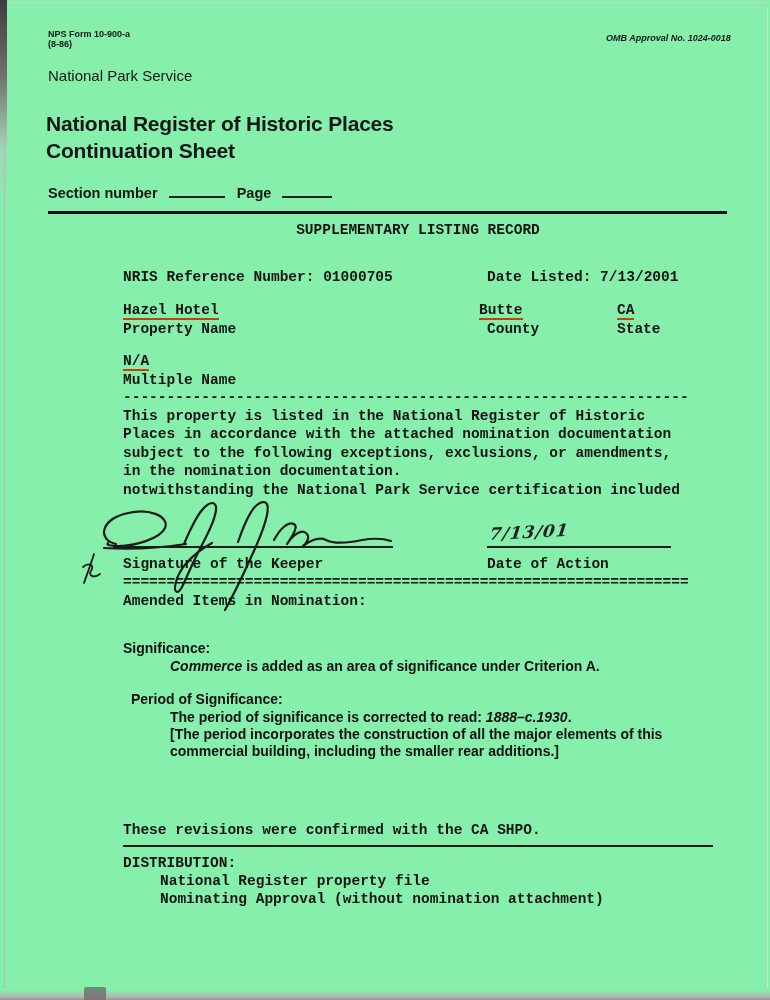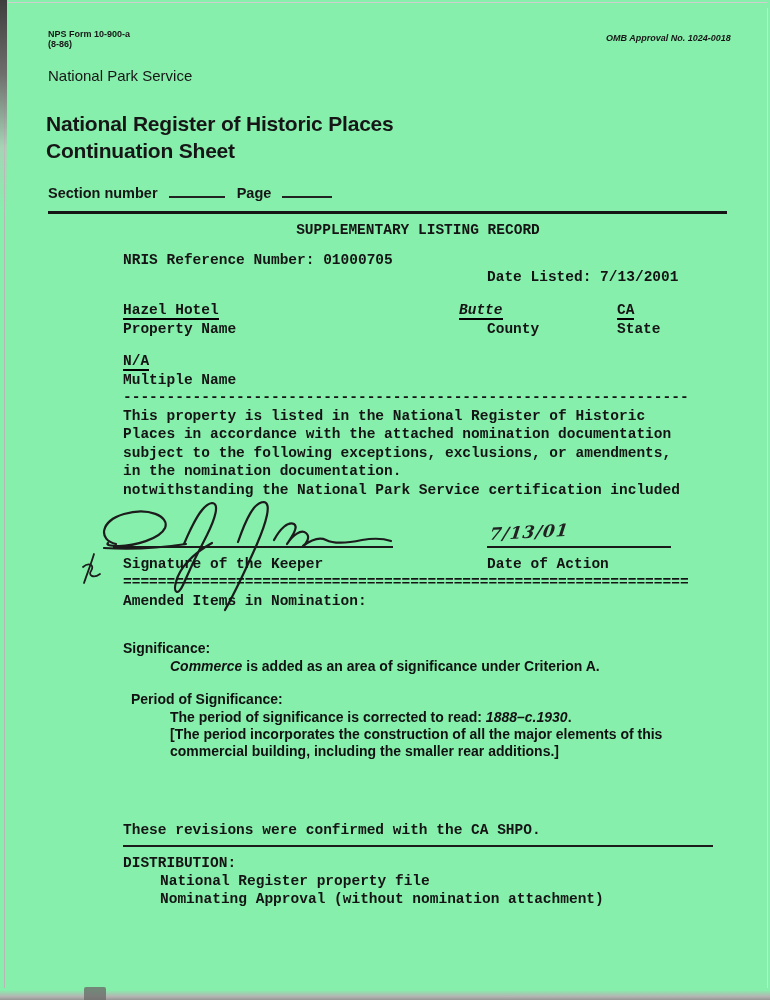--- a/index.html
+++ b/index.html
@@ -29,21 +29,21 @@
   .dept{font-size:15px;font-weight:bold;line-height:17px;}
   .nps{font-size:15px;line-height:17px;}
   .doc-title{font-size:21px;font-weight:bold;line-height:27px;letter-spacing:-0.2px;}
   .section-line{font-size:14.5px;font-weight:bold;}
   .blank{display:inline-block;border-bottom:2px solid #222;height:11px;vertical-align:baseline;}
   .rule-thick{height:3px;background:#151515;}
   .rule-thin{height:2px;background:#1b1b1b;}
 
   
   .mono{font-family:"Liberation Mono","DejaVu Sans Mono",monospace;font-weight:700;font-size:14.5px;line-height:18.4px;white-space:nowrap;color:#141414;}
-  .u{border-bottom:2px solid #000000;display:inline-block;line-height:15px;}
+  .u{border-bottom:2px solid #c2410c;display:inline-block;line-height:15px;}
   .sep{overflow:hidden;width:574px;}
 
   
   .note{font-size:14px;font-weight:bold;line-height:17.5px;white-space:nowrap;color:#111;}
   .note .it{font-style:italic;}
 
   .hand{font-family:"DejaVu Serif",serif;font-style:italic;font-weight:bold;color:#222;}
   svg{display:block;}
 </style>
 </head>
@@ -75,25 +75,25 @@
     <span>Section number</span>
     <span class="blank" style="width:56px;margin:0 8px 0 7px;"></span>
     <span>Page</span>
     <span class="blank" style="width:50px;margin-left:7px;"></span>
   </div>
 
   <div class="abs rule-thick" style="left:48px;top:211px;width:679px;"></div>
 
   <div class="abs mono" style="left:123px;top:221px;width:590px;text-align:center;">SUPPLEMENTARY LISTING RECORD</div>
 
-  <div class="abs mono" style="left:123px;top:251px;">NRIS Reference Number: 01000705</div>
+  <div class="abs mono" style="left:123px;top:268px;">NRIS Reference Number: 01000705</div>
   <div class="abs mono" style="left:487px;top:268px;text-align:right;">Date Listed: 7/13/2001</div>
 
   <div class="abs mono" style="left:123px;top:301px;"><span class="u">Hazel Hotel</span></div>
-  <div class="abs mono" style="left:459px;top:301px;font-style:italic;"><span class="u">Butte</span></div>
+  <div class="abs mono" style="left:479px;top:301px;"><span class="u">Butte</span></div>
   <div class="abs mono" style="left:617px;top:301px;"><span class="u">CA</span></div>
 
   <div class="abs mono" style="left:123px;top:320px;">Property Name</div>
   <div class="abs mono" style="left:487px;top:320px;">County</div>
   <div class="abs mono" style="left:617px;top:320px;">State</div>
 
   <div class="abs mono" style="left:123px;top:352px;"><span class="u">N/A</span></div>
   <div class="abs mono" style="left:123px;top:371px;">Multiple Name</div>
 
   <div class="abs mono sep" style="left:123px;top:388px;">-----------------------------------------------------------------</div>

